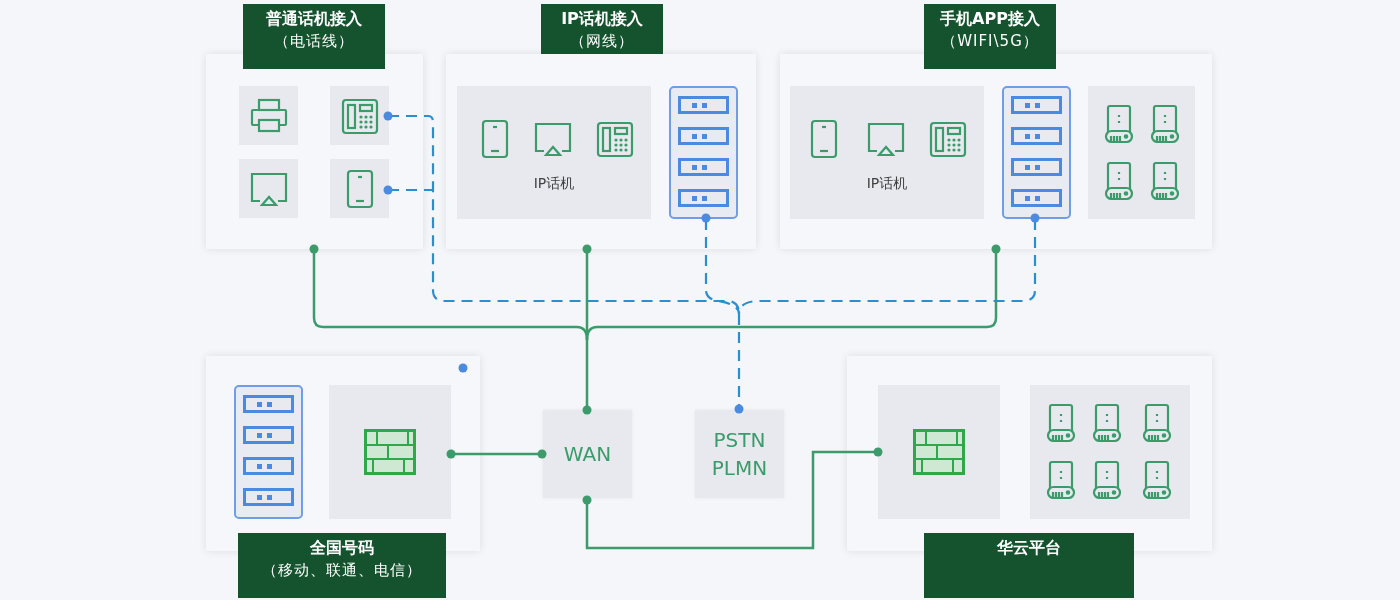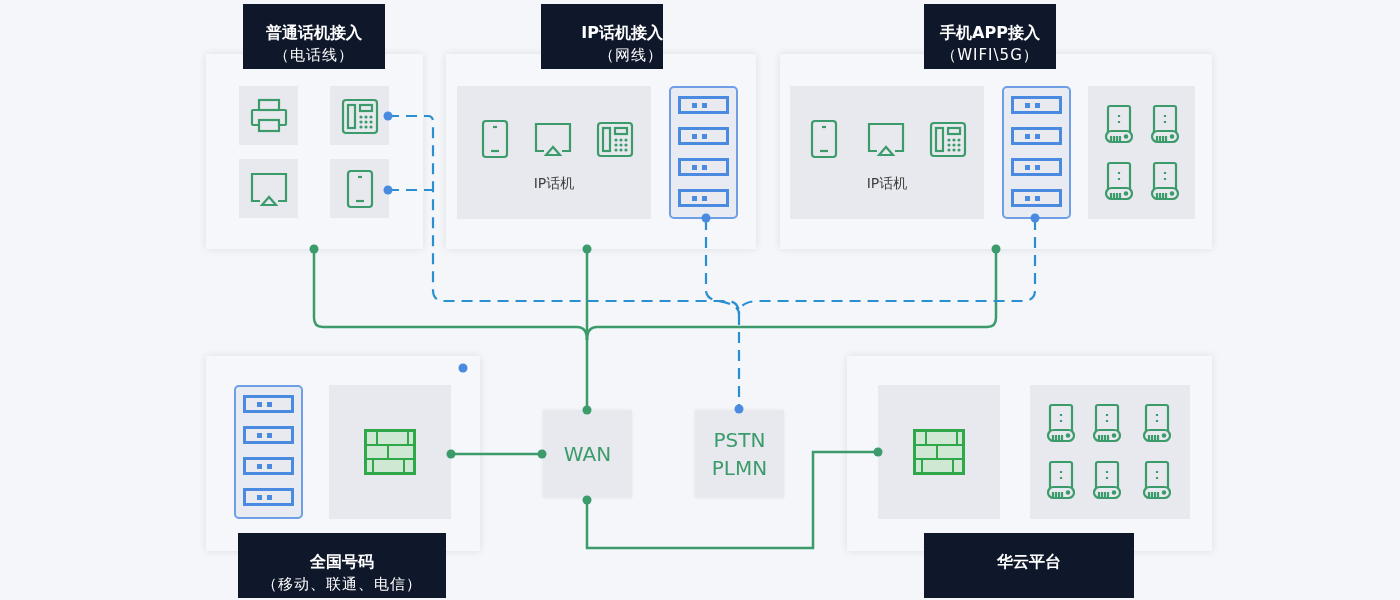--- a/index.html
+++ b/index.html
@@ -7,22 +7,22 @@
     width: 1400px; height: 600px; position: relative; overflow: hidden;
     background: #f4f6fa;
     font-family: "DejaVu Sans", "Liberation Sans", sans-serif;
   }
   .panel {
     position: absolute; background: #f6f7fb;
     box-shadow: 0 0 8px rgba(0,0,0,0.10);
   }
   .gray { position: absolute; background: #e8e9ee; }
   .tag {
-    position: absolute; background: #0f172a; color: #fff; text-align: center;
-    box-sizing: border-box; padding-top: 18px;
+    position: absolute; background: #14532d; color: #fff; text-align: center;
+    box-sizing: border-box; padding-top: 4px;
   }
   .tag .t1 { font-size: 16px; font-weight: bold; line-height: 22px; }
   .tag .t2 { font-size: 15px; line-height: 22px; letter-spacing: 1px; }
   .ic { position: absolute; }
   .ic svg { display: block; }
   .lbl { position: absolute; color: #404040; font-size: 14px; text-align: center; }
   .node-box {
     position: absolute; background: #e8e9ee; color: #3c9b6b; text-align: center;
     display: flex; align-items: center; justify-content: center; flex-direction: column;
     font-size: 20px; line-height: 28px; box-shadow: 0 0 4px rgba(0,0,0,0.06);
@@ -364,21 +364,21 @@
     <circle cx="1035" cy="218" r="4.5"></circle>
     <circle cx="739" cy="409" r="4.5"></circle>
     <circle cx="463" cy="368" r="4.5"></circle>
   </g>
 </svg>
 
 <div class="tag" style="left:243px;top:4px;width:142px;height:65px;">
   <div class="t1">普通话机接入</div>
   <div class="t2">（电话线）</div>
 </div>
-<div class="tag" style="left:541px;top:4px;width:122px;height:65px;text-align:right;">
+<div class="tag" style="left:541px;top:4px;width:122px;height:50px;">
   <div class="t1">IP话机接入</div>
   <div class="t2">（网线）</div>
 </div>
 <div class="tag" style="left:924px;top:4px;width:132px;height:65px;">
   <div class="t1">手机APP接入</div>
   <div class="t2">（WIFI\5G）</div>
 </div>
 <div class="tag" style="left:238px;top:533px;width:208px;height:65px;">
   <div class="t1">全国号码</div>
   <div class="t2">（移动、联通、电信）</div>

